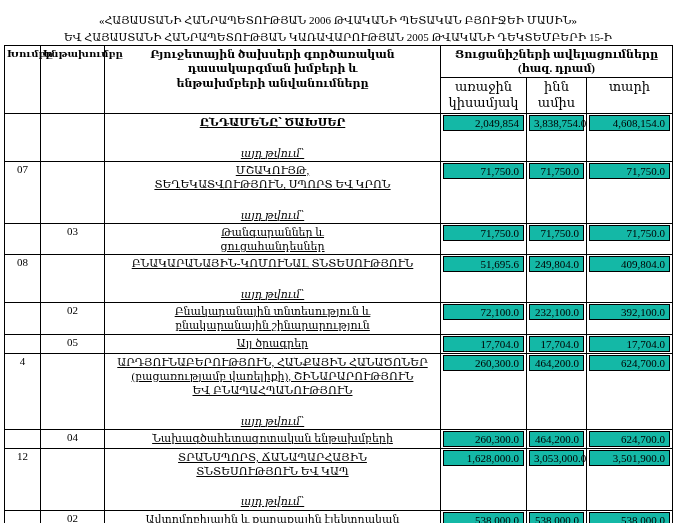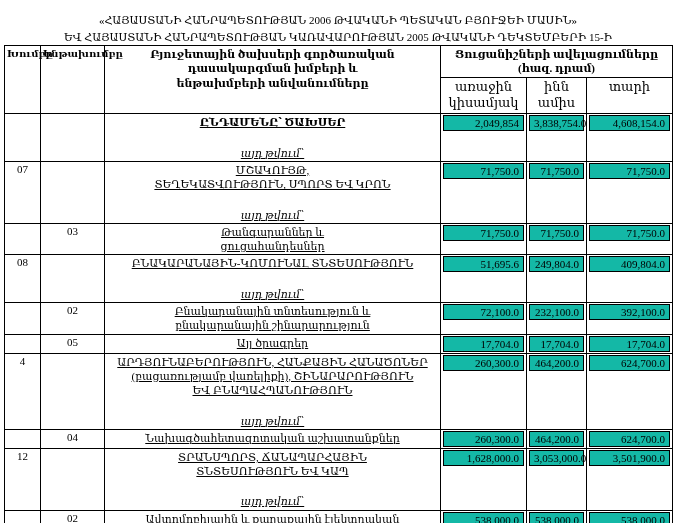--- a/index.html
+++ b/index.html
@@ -227,21 +227,21 @@
             <span class="val">464,200.0</span>
           </td>
           <td class="num">
             <span class="val">624,700.0</span>
           </td>
         </tr>
         <tr>
           <td class="code"></td>
           <td class="code">04</td>
           <td class="name">
-            <div class="name-text">Նախագծահետազոտական աշխատանքներ</div>
+            <div class="name-text">Նախագծահետազոտական ենթախմբերի</div>
           </td>
           <td class="num">
             <span class="val">260,300.0</span>
           </td>
           <td class="num">
             <span class="val">464,200.0</span>
           </td>
           <td class="num">
             <span class="val">624,700.0</span>
           </td>

